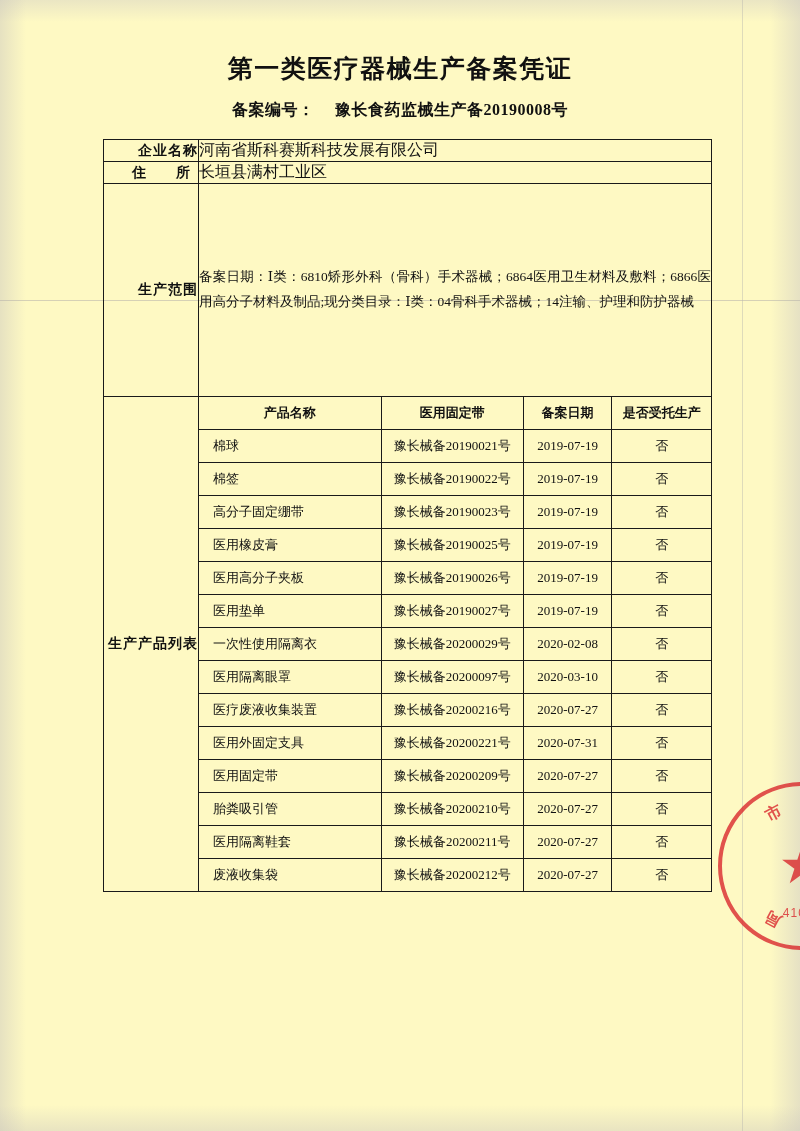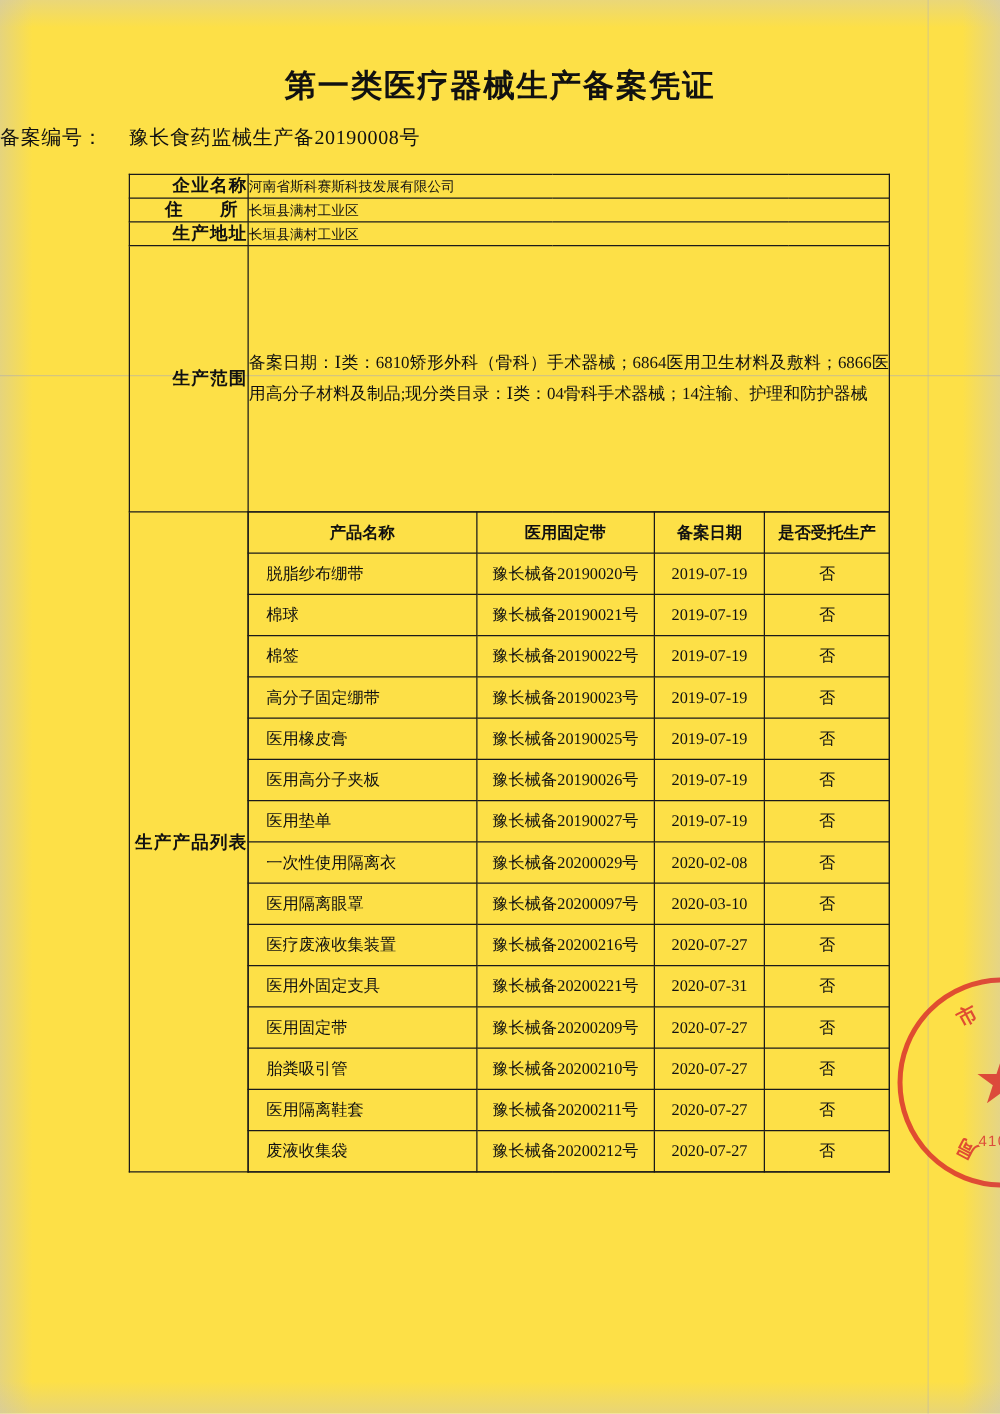--- a/index.html
+++ b/index.html
@@ -11,21 +11,21 @@
     width: 800px;
     height: 1131px;
     position: relative;
     font-family: "Liberation Serif", "DejaVu Serif", serif;
     color: #111;
     overflow: hidden;
   }
   .page {
     position: absolute;
     inset: 0;
-    background: #fde047;
+    background: #fef9c3;
   }
   
   .scan-shade-left {
     position: absolute;
     left: 0; top: 0; bottom: 0; width: 26px;
     background: linear-gradient(to right, rgba(200,196,190,0.45), rgba(255,255,255,0));
     pointer-events: none;
   }
   .scan-shade-right {
     position: absolute;
@@ -55,22 +55,23 @@
     font-size: 25px;
     font-weight: bold;
     letter-spacing: 1.5px;
     font-family: "Liberation Serif", "DejaVu Serif", serif;
   }
   .record-no-row {
     position: absolute;
     top: 100px;
     left: 0;
     width: 800px;
+    text-align: center;
     font-size: 16px;
-    font-weight: normal;
+    font-weight: bold;
     letter-spacing: 0.5px;
   }
   .record-no-row .label { margin-right: 16px; }
   .record-no-row .value { letter-spacing: 0.5px; }
 
   table.main {
     position: absolute;
     top: 139px;
     left: 103px;
     width: 608px;
@@ -90,21 +91,21 @@
     letter-spacing: 1px;
     padding: 8px 4px;
     white-space: nowrap;
   }
   .lbl.spaced {
     letter-spacing: 8px;
     text-indent: 8px;
   }
   .val {
     padding: 8px 10px;
-    font-size: 11px;
+    font-size: 16px;
   }
   .scope-cell {
     padding: 9px 10px 12px 10px;
     font-size: 13.5px;
     line-height: 1.85;
     vertical-align: top;
     text-align: justify;
   }
   .scope-label-cell {
     vertical-align: middle;
@@ -234,24 +235,20 @@
     <tbody>
       <tr>
         <td class="lbl">企业名称</td>
         <td class="val" colspan="5">河南省斯科赛斯科技发展有限公司</td>
       </tr>
       <tr>
         <td class="lbl spaced">住　所</td>
         <td class="val" colspan="5">长垣县满村工业区</td>
       </tr>
       <tr>
-        <td class="lbl">生产地址</td>
-        <td class="val" colspan="5">长垣县满村工业区</td>
-      </tr>
-      <tr>
         <td class="lbl scope-label-cell" style="height:212px;">生产范围</td>
         <td class="scope-cell" colspan="5">备案日期：Ⅰ类：6810矫形外科（骨科）手术器械；6864医用卫生材料及敷料；6866医用高分子材料及制品;现分类目录：Ⅰ类：04骨科手术器械；14注输、护理和防护器械</td>
       </tr>
       <tr>
         <td class="lbl">生产产品列表</td>
         <td class="prod-wrap" colspan="5">
           <table class="prod">
             <colgroup>
               <col style="width:172px">
               <col style="width:134px">
@@ -259,26 +256,20 @@
               <col style="width:94px">
             </colgroup>
             <tbody id="prod-body">
                 <tr>
                   <td class="hdr">产品名称</td>
                   <td class="hdr">医用固定带</td>
                   <td class="hdr">备案日期</td>
                   <td class="hdr">是否受托生产</td>
                 </tr>
                 <tr>
-                  <td class="c-name">脱脂纱布绷带</td>
-                  <td class="c-no">豫长械备20190020号</td>
-                  <td class="c-date">2019-07-19</td>
-                  <td class="c-entrust">否</td>
-                </tr>
-                <tr>
                   <td class="c-name">棉球</td>
                   <td class="c-no">豫长械备20190021号</td>
                   <td class="c-date">2019-07-19</td>
                   <td class="c-entrust">否</td>
                 </tr>
                 <tr>
                   <td class="c-name">棉签</td>
                   <td class="c-no">豫长械备20190022号</td>
                   <td class="c-date">2019-07-19</td>
                   <td class="c-entrust">否</td>

